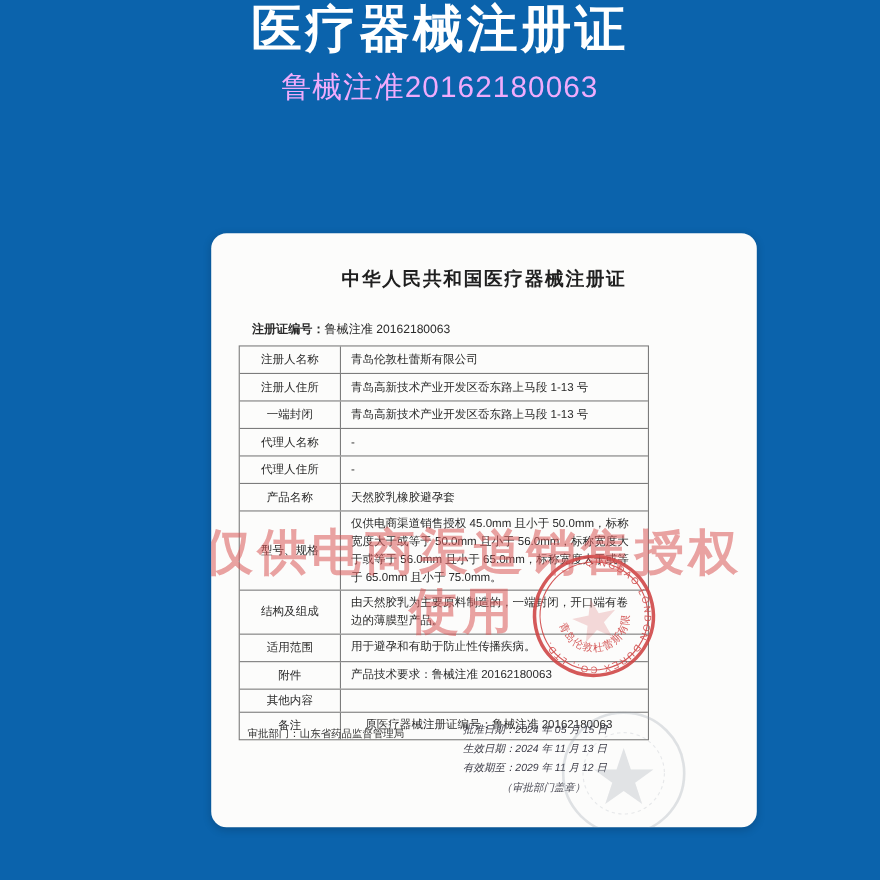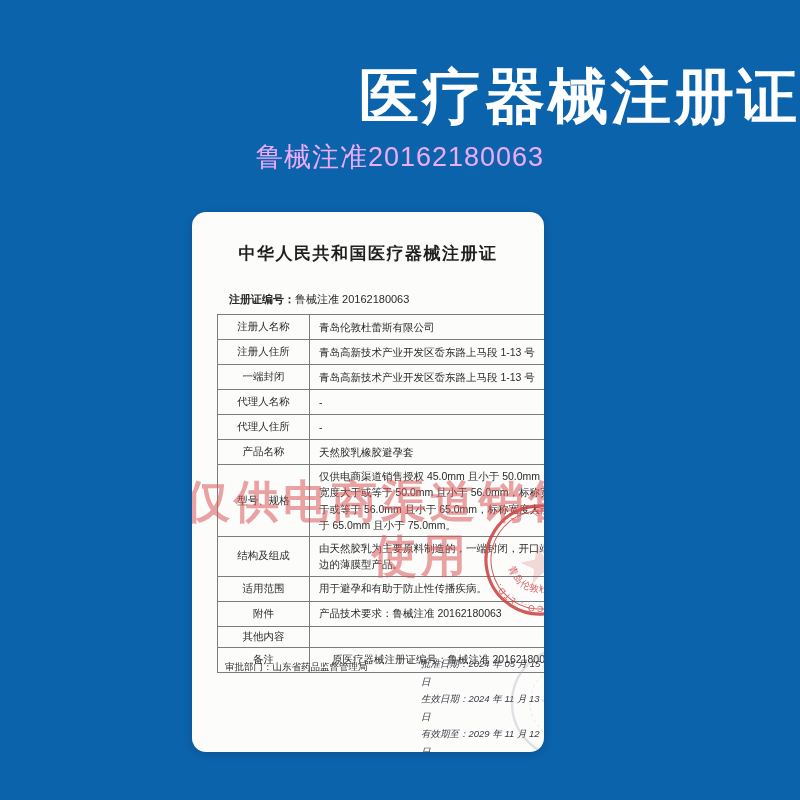--- a/index.html
+++ b/index.html
@@ -4,29 +4,29 @@
 <style>
   html,body{margin:0;padding:0;}
   body{
     width:800px;height:800px;position:relative;overflow:hidden;
     background:#0b63ac;
     font-family:"Liberation Sans","DejaVu Sans",sans-serif;
   }
   
   .hero{position:absolute;top:0;left:0;width:800px;text-align:center;}
   .hero-title{
-    margin:0;padding-top:62px;font-size:60px;font-weight:700;color:#ffffff;
-    letter-spacing:3px;line-height:1.15;text-align:right;
+    margin:0;font-size:46px;font-weight:700;color:#ffffff;
+    letter-spacing:3px;line-height:1.15;
   }
   .hero-sub{
     margin:8px 0 0 0;font-size:27px;font-weight:400;color:#f0abfc;letter-spacing:1px;
   }
   
   .card{
-    position:absolute;left:192px;top:212px;width:352px;height:540px;
+    position:absolute;left:192px;top:212px;width:496px;height:540px;
     background:#fcfcfb;border-radius:14px;overflow:hidden;color:#2e2e2e;
     box-shadow:0 2px 8px rgba(0,0,0,.18);
   }
   .cert-title{
     margin:30px 0 0 0;text-align:center;font-size:17px;font-weight:700;color:#1f1f1f;
     letter-spacing:1.5px;font-family:"Liberation Serif","DejaVu Serif",serif;
   }
   .reg-line{
     margin:27px 0 7px 37px;font-size:11px;font-weight:700;color:#2a2a2a;
   }

